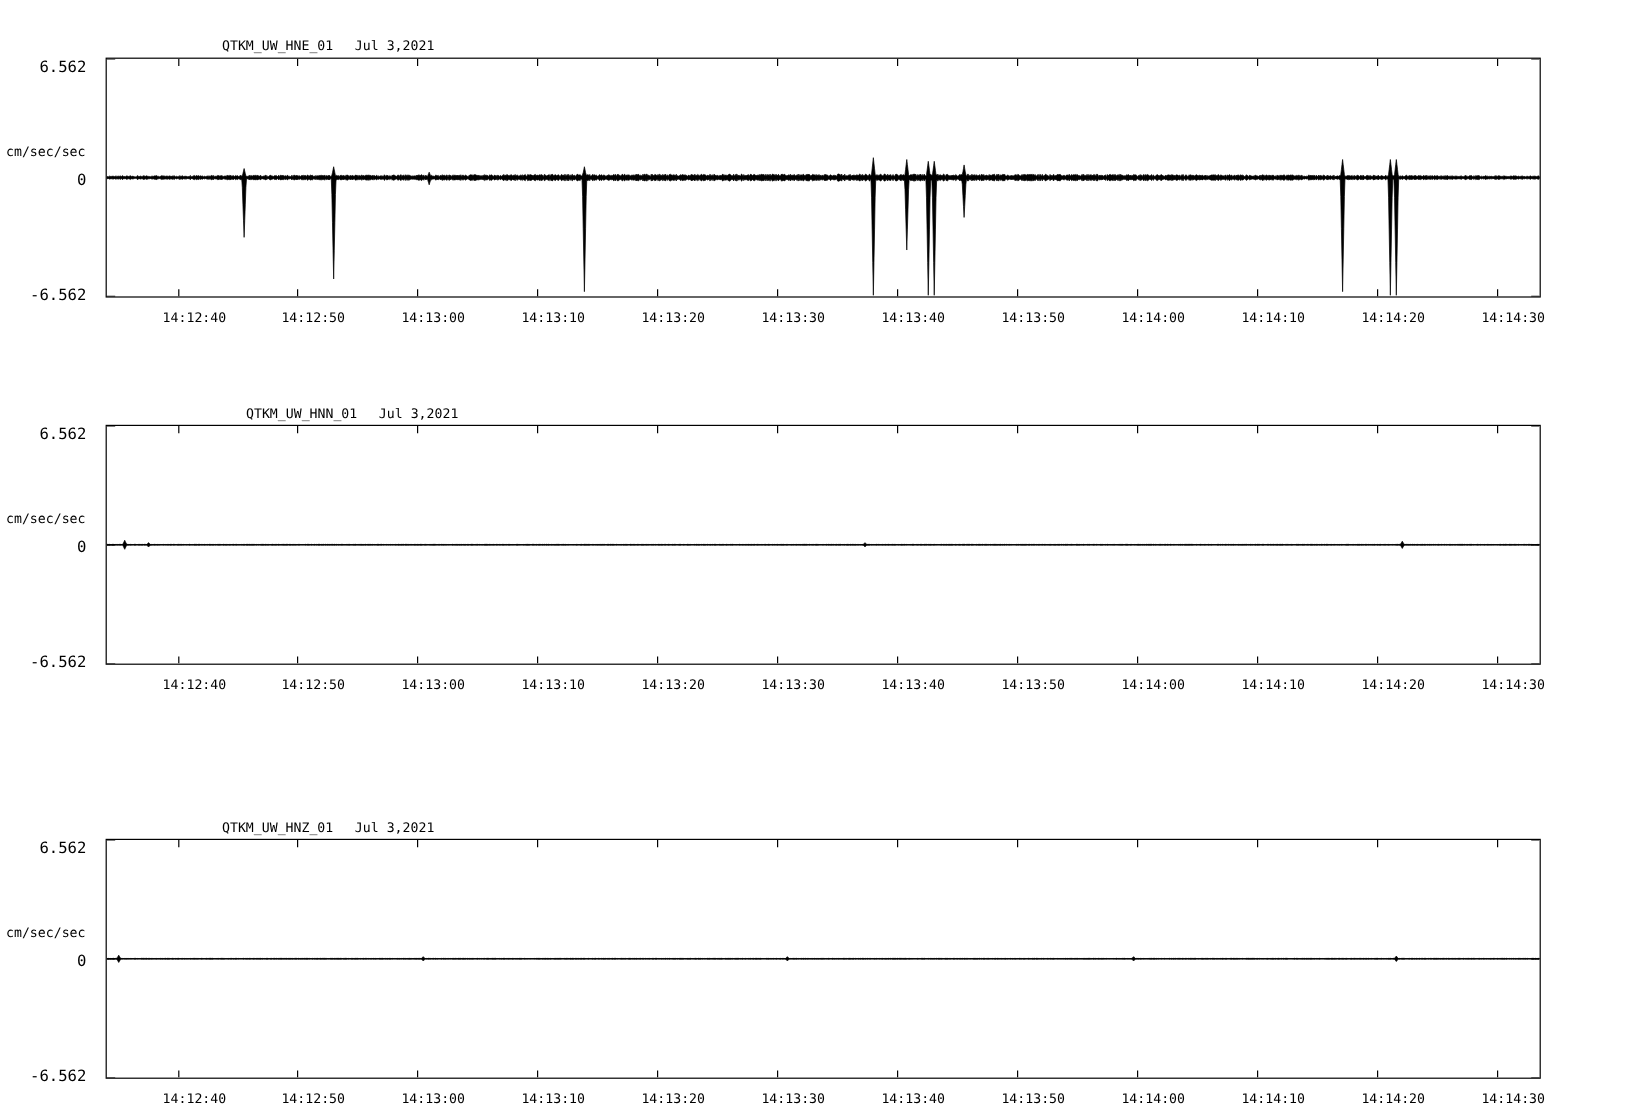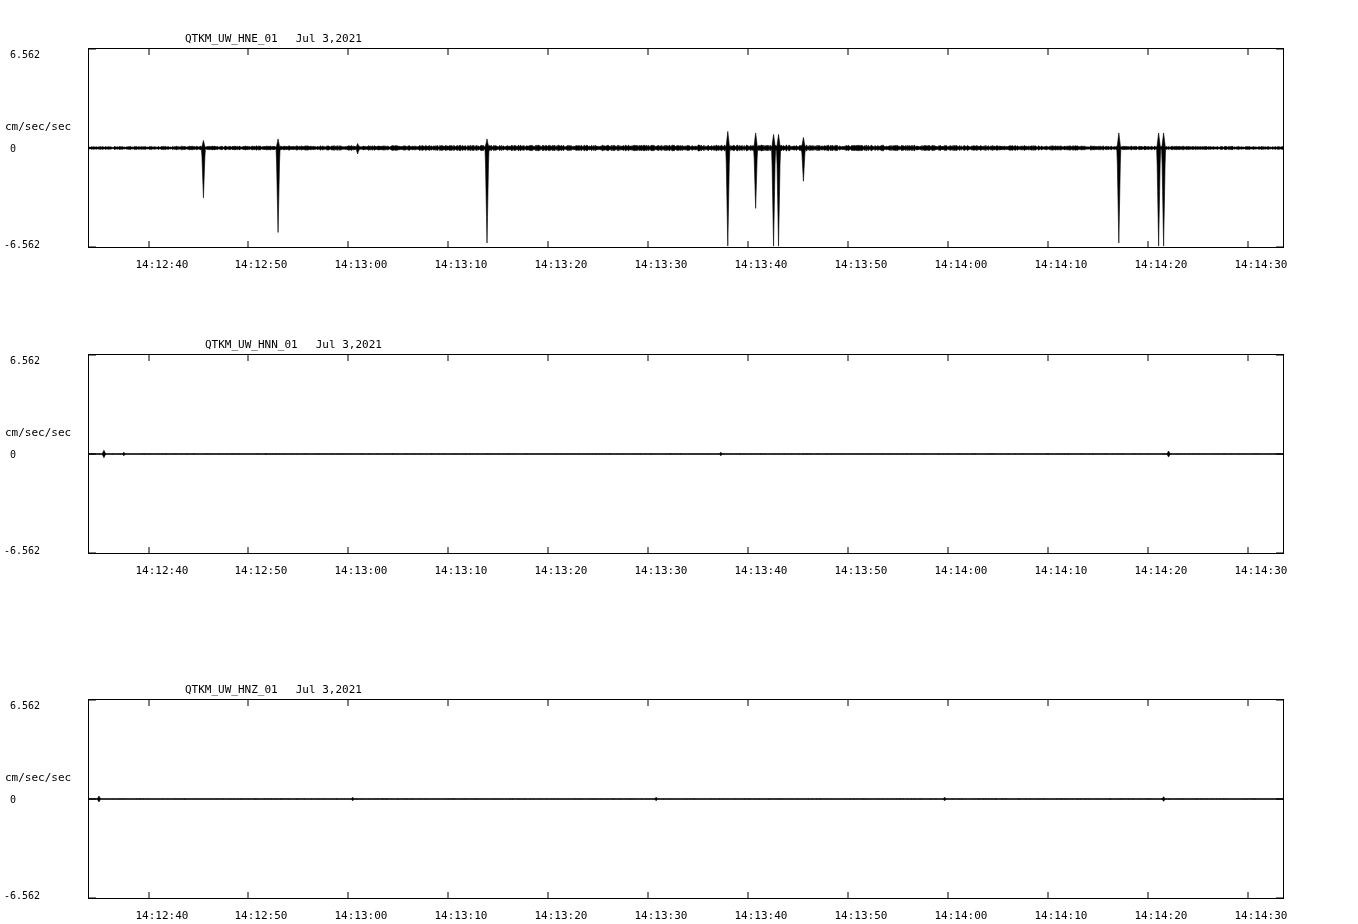--- a/index.html
+++ b/index.html
@@ -31,22 +31,22 @@
     white-space: nowrap;
   }
   .plot-title .sta { margin-right: 18px; }
   .axis-label {
     position: absolute;
     font-size: 11px;
     white-space: nowrap;
   }
   .ytick {
     position: absolute;
-    font-size: 10px;
-    text-align: left;
+    font-size: 13px;
+    text-align: right;
     white-space: nowrap;
   }
   .xtick {
     position: absolute;
     font-size: 11px;
     text-align: center;
     white-space: nowrap;
   }
   .frame {
     position: absolute;

